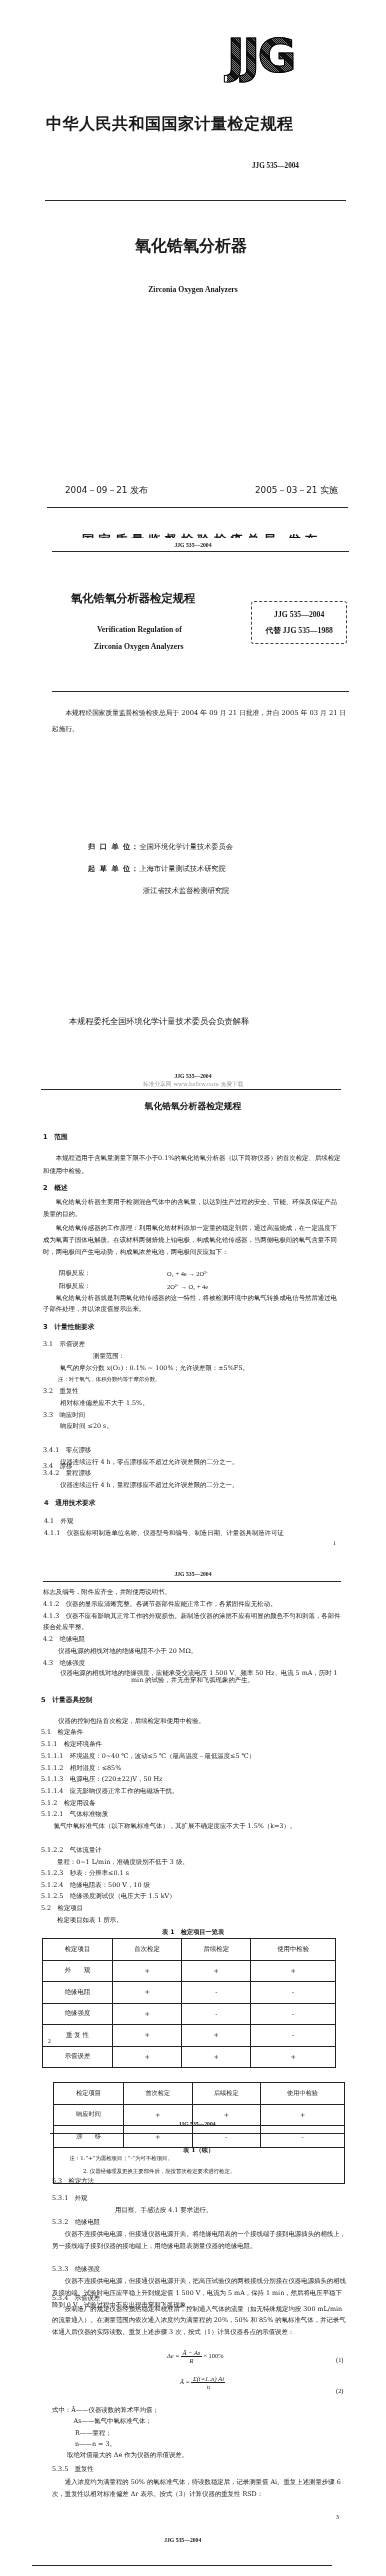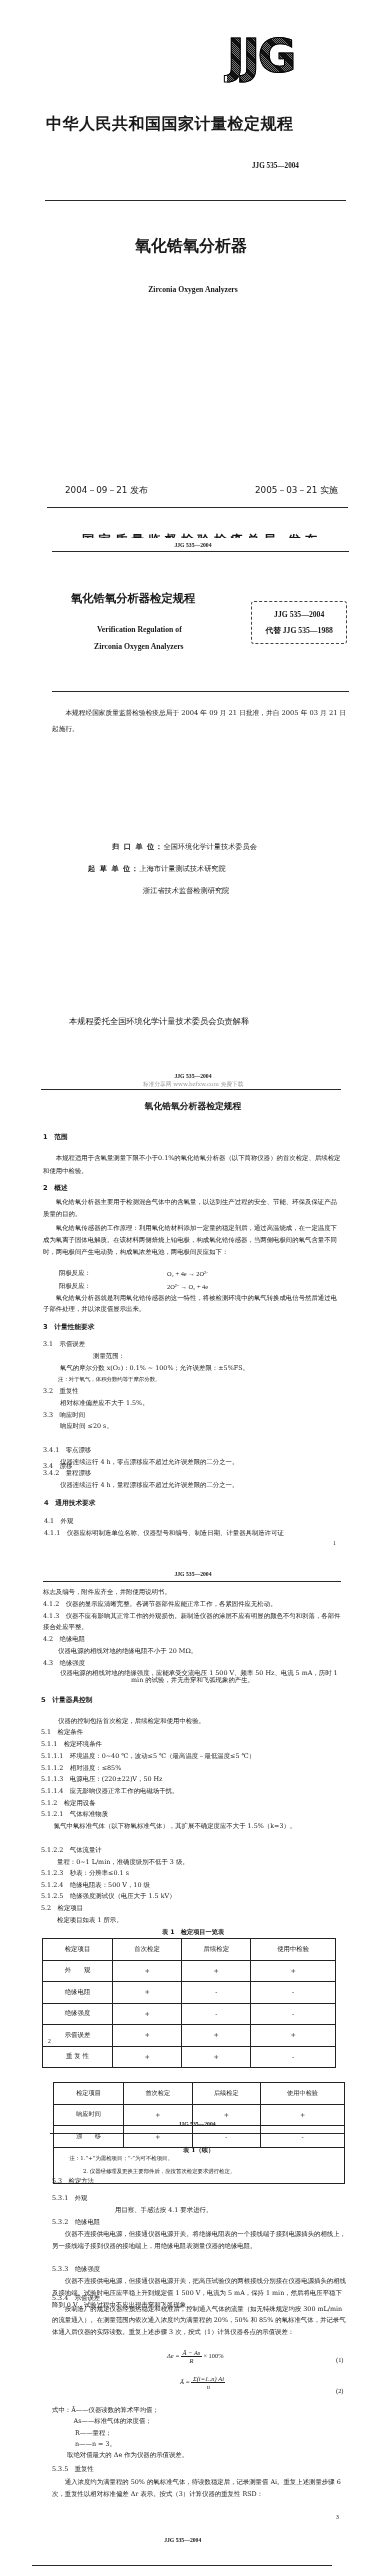--- a/index.html
+++ b/index.html
@@ -58,21 +58,21 @@
   <div class="stamp" style="left:251px; top:601px; width:82px;">
     <div>JJG 535—2004</div>
     <div>代替 JJG 535—1988</div>
   </div>
   <div class="rule" style="left:52px; top:691px; width:297px;"></div>
 
   <div class="para indent" style="left:52px; top:705px; width:297px; font-size:6.7px; line-height:16px;">本规程经国家质量监督检验检疫总局于 2004 年 09 月 21 日批准，并自 2005 年 03 月 21 日起施行。</div>
 
   <div class="abs" style="left:88px; top:836px; font-size:7.2px; line-height:22px;">
     <div>
-      <span class="sans" style="font-weight:bold; letter-spacing:1px;margin-left:24px;">归 口 单 位：</span><span>全国环境化学计量技术委员会</span>
+      <span class="sans" style="font-weight:bold; letter-spacing:1px;">归 口 单 位：</span><span>全国环境化学计量技术委员会</span>
     </div>
     <div>
       <span class="sans" style="font-weight:bold; letter-spacing:1px;">起 草 单 位：</span><span>上海市计量测试技术研究院</span>
     </div>
     <div style="padding-left:55px;">
       <span>浙江省技术监督检测研究院</span>
     </div>
   </div>
 </div>
 
@@ -173,30 +173,30 @@
       <td>-</td>
       <td>-</td>
     </tr>
     <tr>
       <td>绝缘强度</td>
       <td>+</td>
       <td>-</td>
       <td>-</td>
     </tr>
     <tr>
+      <td>重 复 性</td>
+      <td>+</td>
+      <td>+</td>
+      <td>-</td>
+    </tr>
+    <tr>
       <td>示值误差</td>
       <td>+</td>
       <td>+</td>
       <td>+</td>
-    </tr>
-    <tr>
-      <td>重 复 性</td>
-      <td>+</td>
-      <td>+</td>
-      <td>-</td>
     </tr>
   </tbody>
     </table>
 
   <div class="pgnum" style="left:48px; top:2038px;">2</div>
 </div>
 
 <div>
   <div class="hdr" style="top:2121px; left:4.1px;">JJG 535—2004</div>
   <div class="rule" style="left:50px; top:2133px; width:295px;"></div>
@@ -250,21 +250,21 @@
   <div class="eqno" style="left:336px; top:2356px;">(1)</div>
 
   <div class="eq" style="left:180px; top:2375px;">
     <span>Ā =</span>
     <span class="frac"><span class="num">Σ(i=1..n) Ai</span><span class="den">n</span></span>
   </div>
   <div class="eqno" style="left:336px; top:2387px;">(2)</div>
 
   <div class="abs" style="left:52px; top:2405px; font-size:6.4px; line-height:11.3px;">
     <div>式中：Ā——仪器读数的算术平均值；</div>
-    <div style="padding-left:21.6px;">As——标准气体的浓度值；</div>
+    <div style="padding-left:21.6px;">As——氮气中氧标准气体；</div>
     <div style="padding-left:23px;">R——量程；</div>
     <div style="padding-left:23px;">n——n = 3。</div>
   </div>
   <div class="sub" style="left:67px; top:2451px;">取绝对值最大的 Δe 作为仪器的示值误差。</div>
   <div class="sub" style="left:52px; top:2465px;">5.3.5　重复性</div>
   <div class="para indent" style="left:52px; top:2476px; width:294px; line-height:12.4px;">通入浓度约为满量程的 50% 的氧标准气体，待读数稳定后，记录测量值 Ai。重复上述测量步骤 6 次，重复性以相对标准偏差 Δr 表示。按式（3）计算仪器的重复性 RSD：</div>
   <div class="pgnum" style="left:336px; top:2514px;">3</div>
 </div>
 
 <div>

